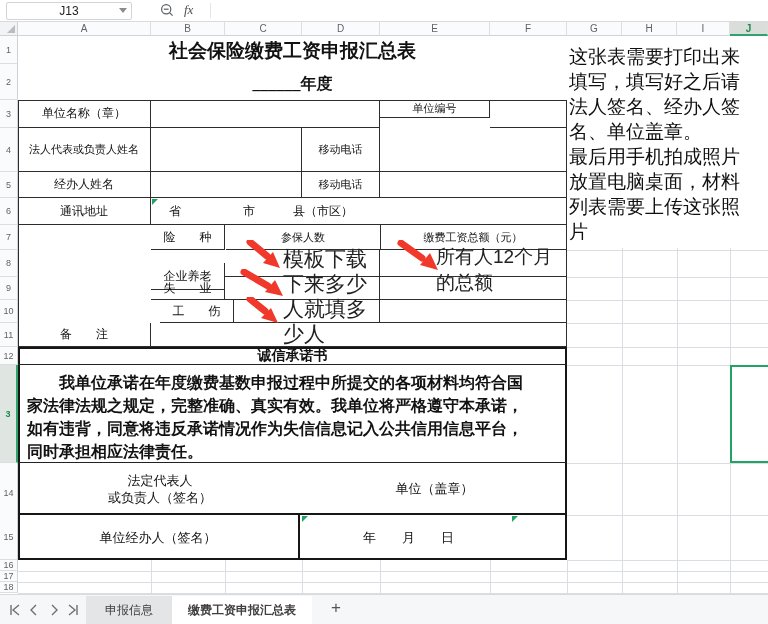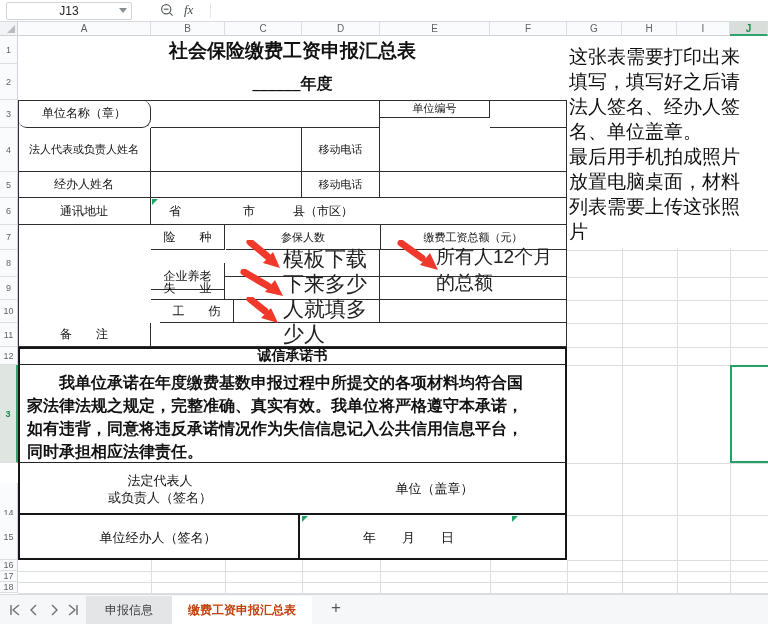--- a/index.html
+++ b/index.html
@@ -95,21 +95,21 @@
       <div class="rowhdr" style="top: 128px; height: 44px;">4</div>
       <div class="rowhdr" style="top: 172px; height: 26px;">5</div>
       <div class="rowhdr" style="top: 198px; height: 27px;">6</div>
       <div class="rowhdr" style="top: 225px; height: 25px;">7</div>
       <div class="rowhdr" style="top: 250px; height: 27px;">8</div>
       <div class="rowhdr" style="top: 277px; height: 23px;">9</div>
       <div class="rowhdr" style="top: 300px; height: 23px;">10</div>
       <div class="rowhdr" style="top: 323px; height: 24px;">11</div>
       <div class="rowhdr" style="top: 347px; height: 18px;">12</div>
       <div class="rowhdr sel" style="top: 365px; height: 98px;">3</div>
-      <div class="rowhdr" style="top: 463px; height: 60px; margin-top: 20px;">14</div>
+      <div class="rowhdr" style="top: 463px; height: 60px;">14</div>
       <div class="rowhdr" style="top: 515px; height: 45px;">15</div>
       <div class="rowhdr" style="top: 560px; height: 11px;">16</div>
       <div class="rowhdr" style="top: 571px; height: 11px;">17</div>
       <div class="rowhdr" style="top: 582px; height: 11px;">18</div>
     </div>
   <div id="grid">
       <div class="gridline" style="left: 622px; top: 36px; width: 1px; height: 557px;"></div>
       <div class="gridline" style="left: 677px; top: 36px; width: 1px; height: 557px;"></div>
       <div class="gridline" style="left: 730px; top: 36px; width: 1px; height: 557px;"></div>
       <div class="gridline" style="left: 151px; top: 560px; width: 1px; height: 33px;"></div>
@@ -130,21 +130,21 @@
       <div class="gridline" style="left: 18px; top: 571px; width: 750px; height: 1px;"></div>
       <div class="gridline" style="left: 18px; top: 582px; width: 750px; height: 1px;"></div>
       <div class="gridline" style="left: 18px; top: 593px; width: 750px; height: 1px;"></div>
     </div>
   <div id="notepatch"></div>
 
   <div class="free ftext" style="left:18px;top:38px;width:549px;text-align:center;font-size:19px;font-weight:bold;">社会保险缴费工资申报汇总表</div>
   <div class="free ftext" style="left:18px;top:74px;width:549px;text-align:center;font-size:16px;font-weight:bold;">______年度</div>
 
   <div id="form-edge"></div>
-  <div class="cell" style="left:18px;top:100px;width:133px;height:28px;border-radius:9px;">单位名称（章）</div>
+  <div class="cell" style="left:18px;top:100px;width:133px;height:28px;">单位名称（章）</div>
   <div class="cell" style="left:151px;top:100px;width:229px;height:28px;"></div>
   <div class="cell small" style="left:380px;top:100px;width:110px;height:18px;">单位编号</div>
   <div class="cell" style="left:490px;top:100px;width:77px;height:28px;"></div>
 
   <div class="cell small" style="left:18px;top:128px;width:133px;height:44px;">法人代表或负责人姓名</div>
   <div class="cell" style="left:151px;top:128px;width:151px;height:44px;"></div>
   <div class="cell small" style="left:302px;top:128px;width:78px;height:44px;">移动电话</div>
   <div class="cell" style="left:380px;top:128px;width:187px;height:44px;"></div>
 
   <div class="cell" style="left:18px;top:172px;width:133px;height:26px;">经办人姓名</div>
@@ -240,17 +240,17 @@
     <svg class="navicon" style="left:28px;" width="12" height="12" viewBox="0 0 12 12">
       <path d="M8 1 L3 6 L8 11" stroke="#6e7173" stroke-width="1.4" fill="none"></path>
     </svg>
     <svg class="navicon" style="left:48px;" width="12" height="12" viewBox="0 0 12 12">
       <path d="M4 1 L9 6 L4 11" stroke="#6e7173" stroke-width="1.4" fill="none"></path>
     </svg>
     <svg class="navicon" style="left:68px;" width="12" height="12" viewBox="0 0 12 12">
       <path d="M1 1 L7 6 L1 11 M9 1 V11" stroke="#6e7173" stroke-width="1.4" fill="none"></path>
     </svg>
     <div id="tab1" class="sheettab">申报信息</div>
-    <div id="tab2" class="sheettab" style="color: #c2410c;">缴费工资申报汇总表</div>
+    <div id="tab2" class="sheettab" style="color: #404040;">缴费工资申报汇总表</div>
     <div id="addtab">+</div>
   </div>
 
 </div>
 
 </body></html>

